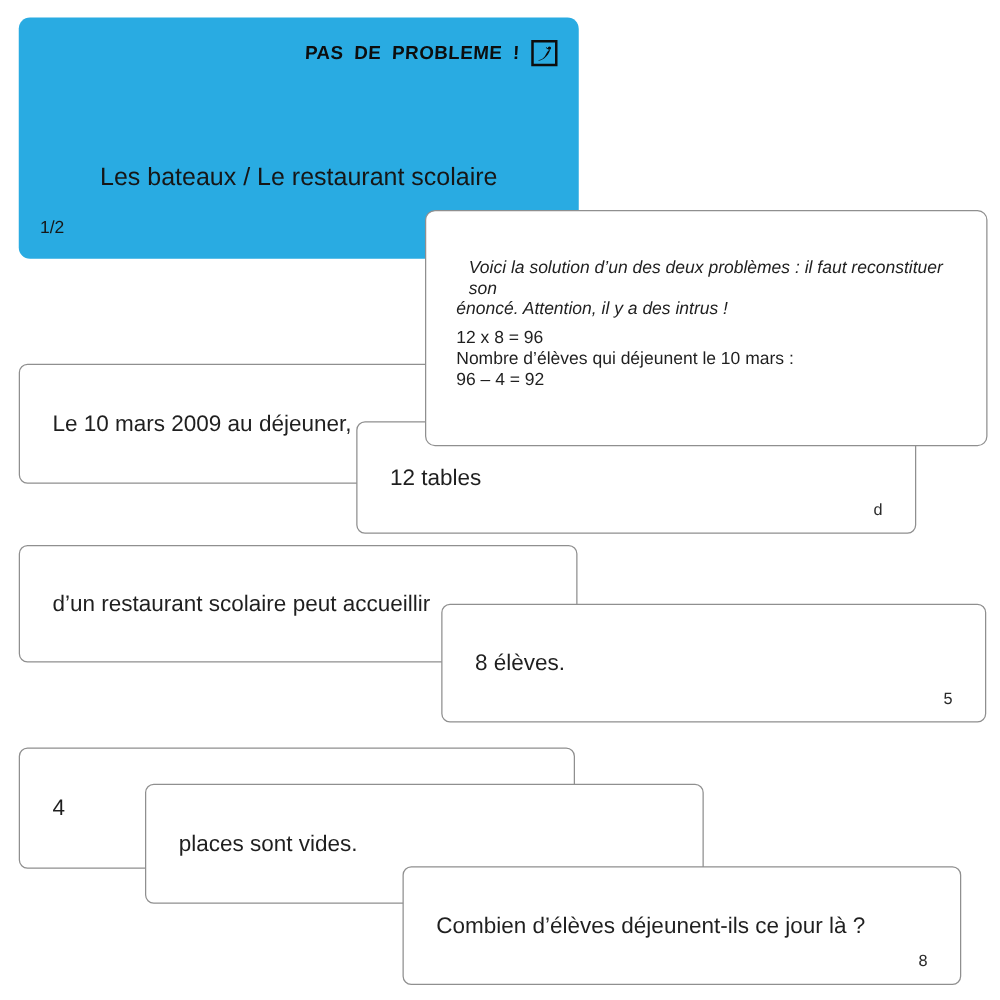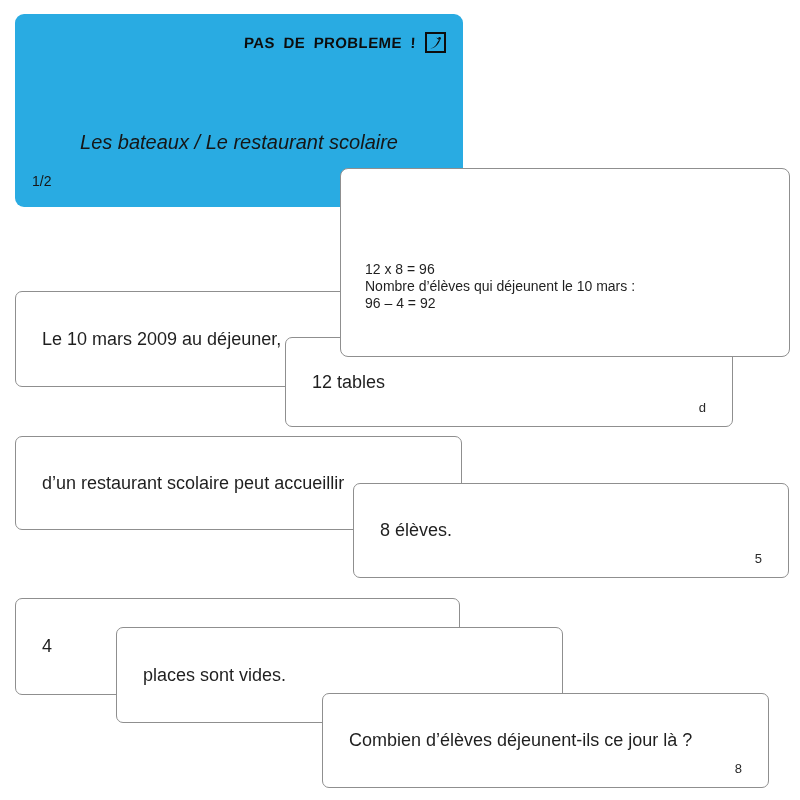--- a/index.html
+++ b/index.html
@@ -24,21 +24,21 @@
   .logo-box{
     width:21px;height:21px;border:2px solid #0d0d0d;box-sizing:border-box;
     display:flex;align-items:center;justify-content:center;background:transparent;
   }
   .blue-title{
     position:absolute;left:0;top:72px;width:100%;text-align:center;
     font-size:19px;color:#161616;
   }
   .blue-subtitle{
     position:absolute;left:0;top:117px;width:100%;text-align:center;
-    font-size:20px;font-style:italic;color:#161616;
+    font-size:20px;color:#161616;
   }
   .page-indicator{
     position:absolute;left:17px;top:159px;font-size:14px;color:#161616;
   }
   
   .wcard{
     position:absolute;background:#ffffff;border:1px solid #8f8f8f;
     border-radius:7px;box-sizing:border-box;
     display:flex;align-items:center;padding:0 26px;
     font-size:18px;color:#1f1f1f;
@@ -85,20 +85,22 @@
         <path d="M13.6,4.6 L11.5,3.1" stroke="#0d0d0d" stroke-width="1.1" stroke-linecap="round"></path>
       </svg>
     </span>
   </div>
   <div class="blue-subtitle">Les bateaux / Le restaurant scolaire</div>
   <div class="page-indicator">1/2</div>
 </div>
 
 <div class="solution-card">
   <div class="sol-intro">
+    <span class="indent">Voici la solution d’un des deux problèmes : il faut reconstituer son</span>
+    <span>énoncé. Attention, il y a des intrus !</span>
   </div>
   <div class="sol-lines">
     <div>12 x 8 = 96</div>
     <div>Nombre d’élèves qui déjeunent le 10 mars :</div>
     <div>96 – 4 = 92</div>
   </div>
 </div>
 
 <div id="card1" class="wcard">
   <span>Le 10 mars 2009 au déjeuner,</span>

